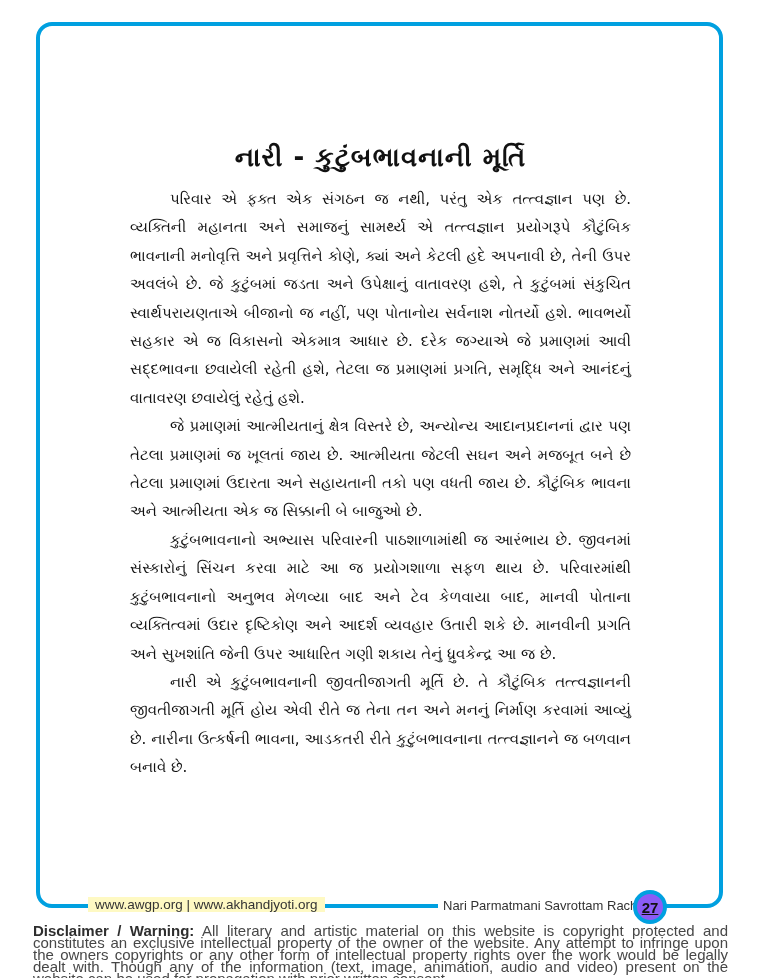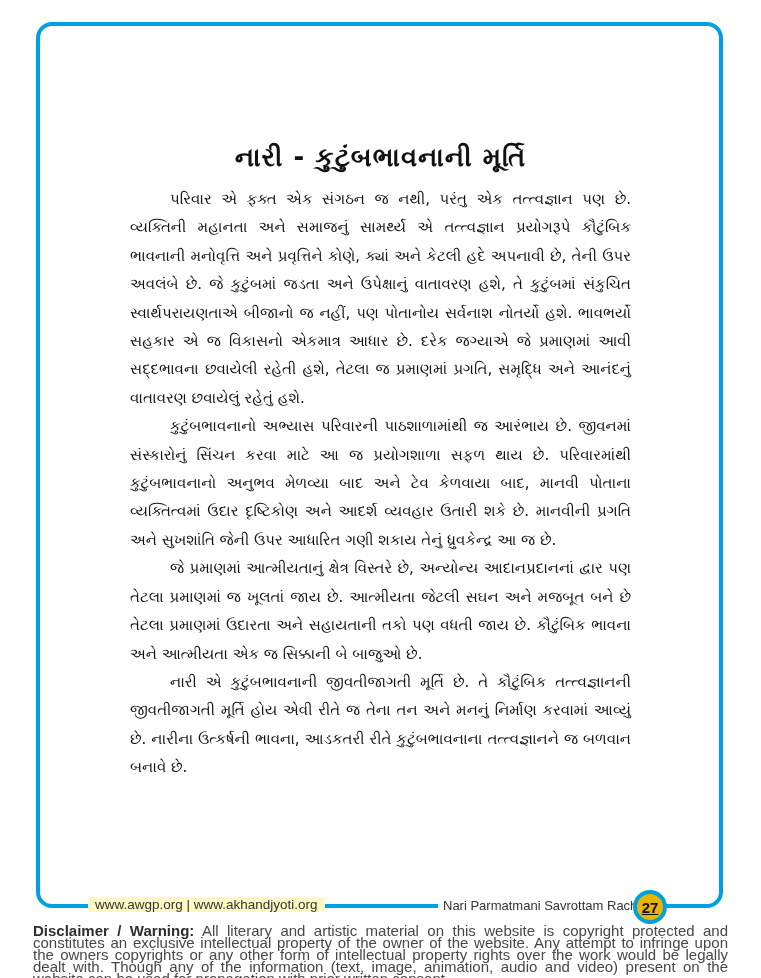--- a/index.html
+++ b/index.html
@@ -54,21 +54,21 @@
   }
   .f-right {
     position: absolute; left: 438px; top: 898px;
     background: #ffffff; padding: 0 5px;
     font-size: 13px; color: #333333; z-index: 2;
   }
   .f-page {
     position: absolute; left: 633px; top: 890px;
     width: 34px; height: 34px;
     border: 4px solid #00A0E0; border-radius: 50%;
-    background: #eab308;
+    background: #8b5cf6;
     box-sizing: border-box;
     display: flex; align-items: center; justify-content: center;
     font-size: 15px; font-weight: bold; color: #111111;
     z-index: 3;
     text-decoration: underline;
   }
 
   
   .disclaimer {
     position: absolute;
@@ -85,22 +85,22 @@
 </head>
 <body>
 
 <div class="page">
 
   <div class="frame"></div>
 
   <div class="content">
     <h1>નારી - કુટુંબભાવનાની મૂર્તિ</h1>
     <p class="guj">પરિવાર એ ફક્ત એક સંગઠન જ નથી, પરંતુ એક તત્ત્વજ્ઞાન પણ છે. વ્યક્તિની મહાનતા અને સમાજનું સામર્થ્ય એ તત્ત્વજ્ઞાન પ્રયોગરૂપે કૌટુંબિક ભાવનાની મનોવૃત્તિ અને પ્રવૃત્તિને કોણે, ક્યાં અને કેટલી હદે અપનાવી છે, તેની ઉપર અવલંબે છે. જે કુટુંબમાં જડતા અને ઉપેક્ષાનું વાતાવરણ હશે, તે કુટુંબમાં સંકુચિત સ્વાર્થપરાયણતાએ બીજાનો જ નહીં, પણ પોતાનોય સર્વનાશ નોતર્યો હશે. ભાવભર્યો સહકાર એ જ વિકાસનો એકમાત્ર આધાર છે. દરેક જગ્યાએ જે પ્રમાણમાં આવી સદ્દભાવના છવાયેલી રહેતી હશે, તેટલા જ પ્રમાણમાં પ્રગતિ, સમૃદ્ધિ અને આનંદનું વાતાવરણ છવાયેલું રહેતું હશે.</p>
+    <p class="guj">જે પ્રમાણમાં આત્મીયતાનું ક્ષેત્ર વિસ્તરે છે, અન્યોન્ય આદાનપ્રદાનનાં દ્વાર પણ તેટલા પ્રમાણમાં જ ખૂલતાં જાય છે. આત્મીયતા જેટલી સઘન અને મજબૂત બને છે તેટલા પ્રમાણમાં ઉદારતા અને સહાયતાની તકો પણ વધતી જાય છે. કૌટુંબિક ભાવના અને આત્મીયતા એક જ સિક્કાની બે બાજુઓ છે.</p>
     <p class="guj">કુટુંબભાવનાનો અભ્યાસ પરિવારની પાઠશાળામાંથી જ આરંભાય છે. જીવનમાં સંસ્કારોનું સિંચન કરવા માટે આ જ પ્રયોગશાળા સફળ થાય છે. પરિવારમાંથી કુટુંબભાવનાનો અનુભવ મેળવ્યા બાદ અને ટેવ કેળવાયા બાદ, માનવી પોતાના વ્યક્તિત્વમાં ઉદાર દૃષ્ટિકોણ અને આદર્શ વ્યવહાર ઉતારી શકે છે. માનવીની પ્રગતિ અને સુખશાંતિ જેની ઉપર આધારિત ગણી શકાય તેનું ધ્રુવકેન્દ્ર આ જ છે.</p>
-    <p class="guj">જે પ્રમાણમાં આત્મીયતાનું ક્ષેત્ર વિસ્તરે છે, અન્યોન્ય આદાનપ્રદાનનાં દ્વાર પણ તેટલા પ્રમાણમાં જ ખૂલતાં જાય છે. આત્મીયતા જેટલી સઘન અને મજબૂત બને છે તેટલા પ્રમાણમાં ઉદારતા અને સહાયતાની તકો પણ વધતી જાય છે. કૌટુંબિક ભાવના અને આત્મીયતા એક જ સિક્કાની બે બાજુઓ છે.</p>
     <p class="guj">નારી એ કુટુંબભાવનાની જીવતીજાગતી મૂર્તિ છે. તે કૌટુંબિક તત્ત્વજ્ઞાનની જીવતીજાગતી મૂર્તિ હોય એવી રીતે જ તેના તન અને મનનું નિર્માણ કરવામાં આવ્યું છે. નારીના ઉત્કર્ષની ભાવના, આડકતરી રીતે કુટુંબભાવનાના તત્ત્વજ્ઞાનને જ બળવાન બનાવે છે.</p>
   </div>
 
   <span class="f-left">www.awgp.org | www.akhandjyoti.org</span>
   <span class="f-right">Nari Parmatmani Savrottam Rachana</span>
   <span class="f-page">27</span>
 
   <p class="disclaimer"><strong>Disclaimer / Warning:</strong> <span>All literary and artistic material on this website is copyright protected and constitutes an exclusive intellectual property of the owner of the website. Any attempt to infringe upon the owners copyrights or any other form of intellectual property rights over the work would be legally dealt with. Though any of the information (text, image, animation, audio and video) present on the website can be used for propagation with prior written consent.</span></p>
 
 </div>

